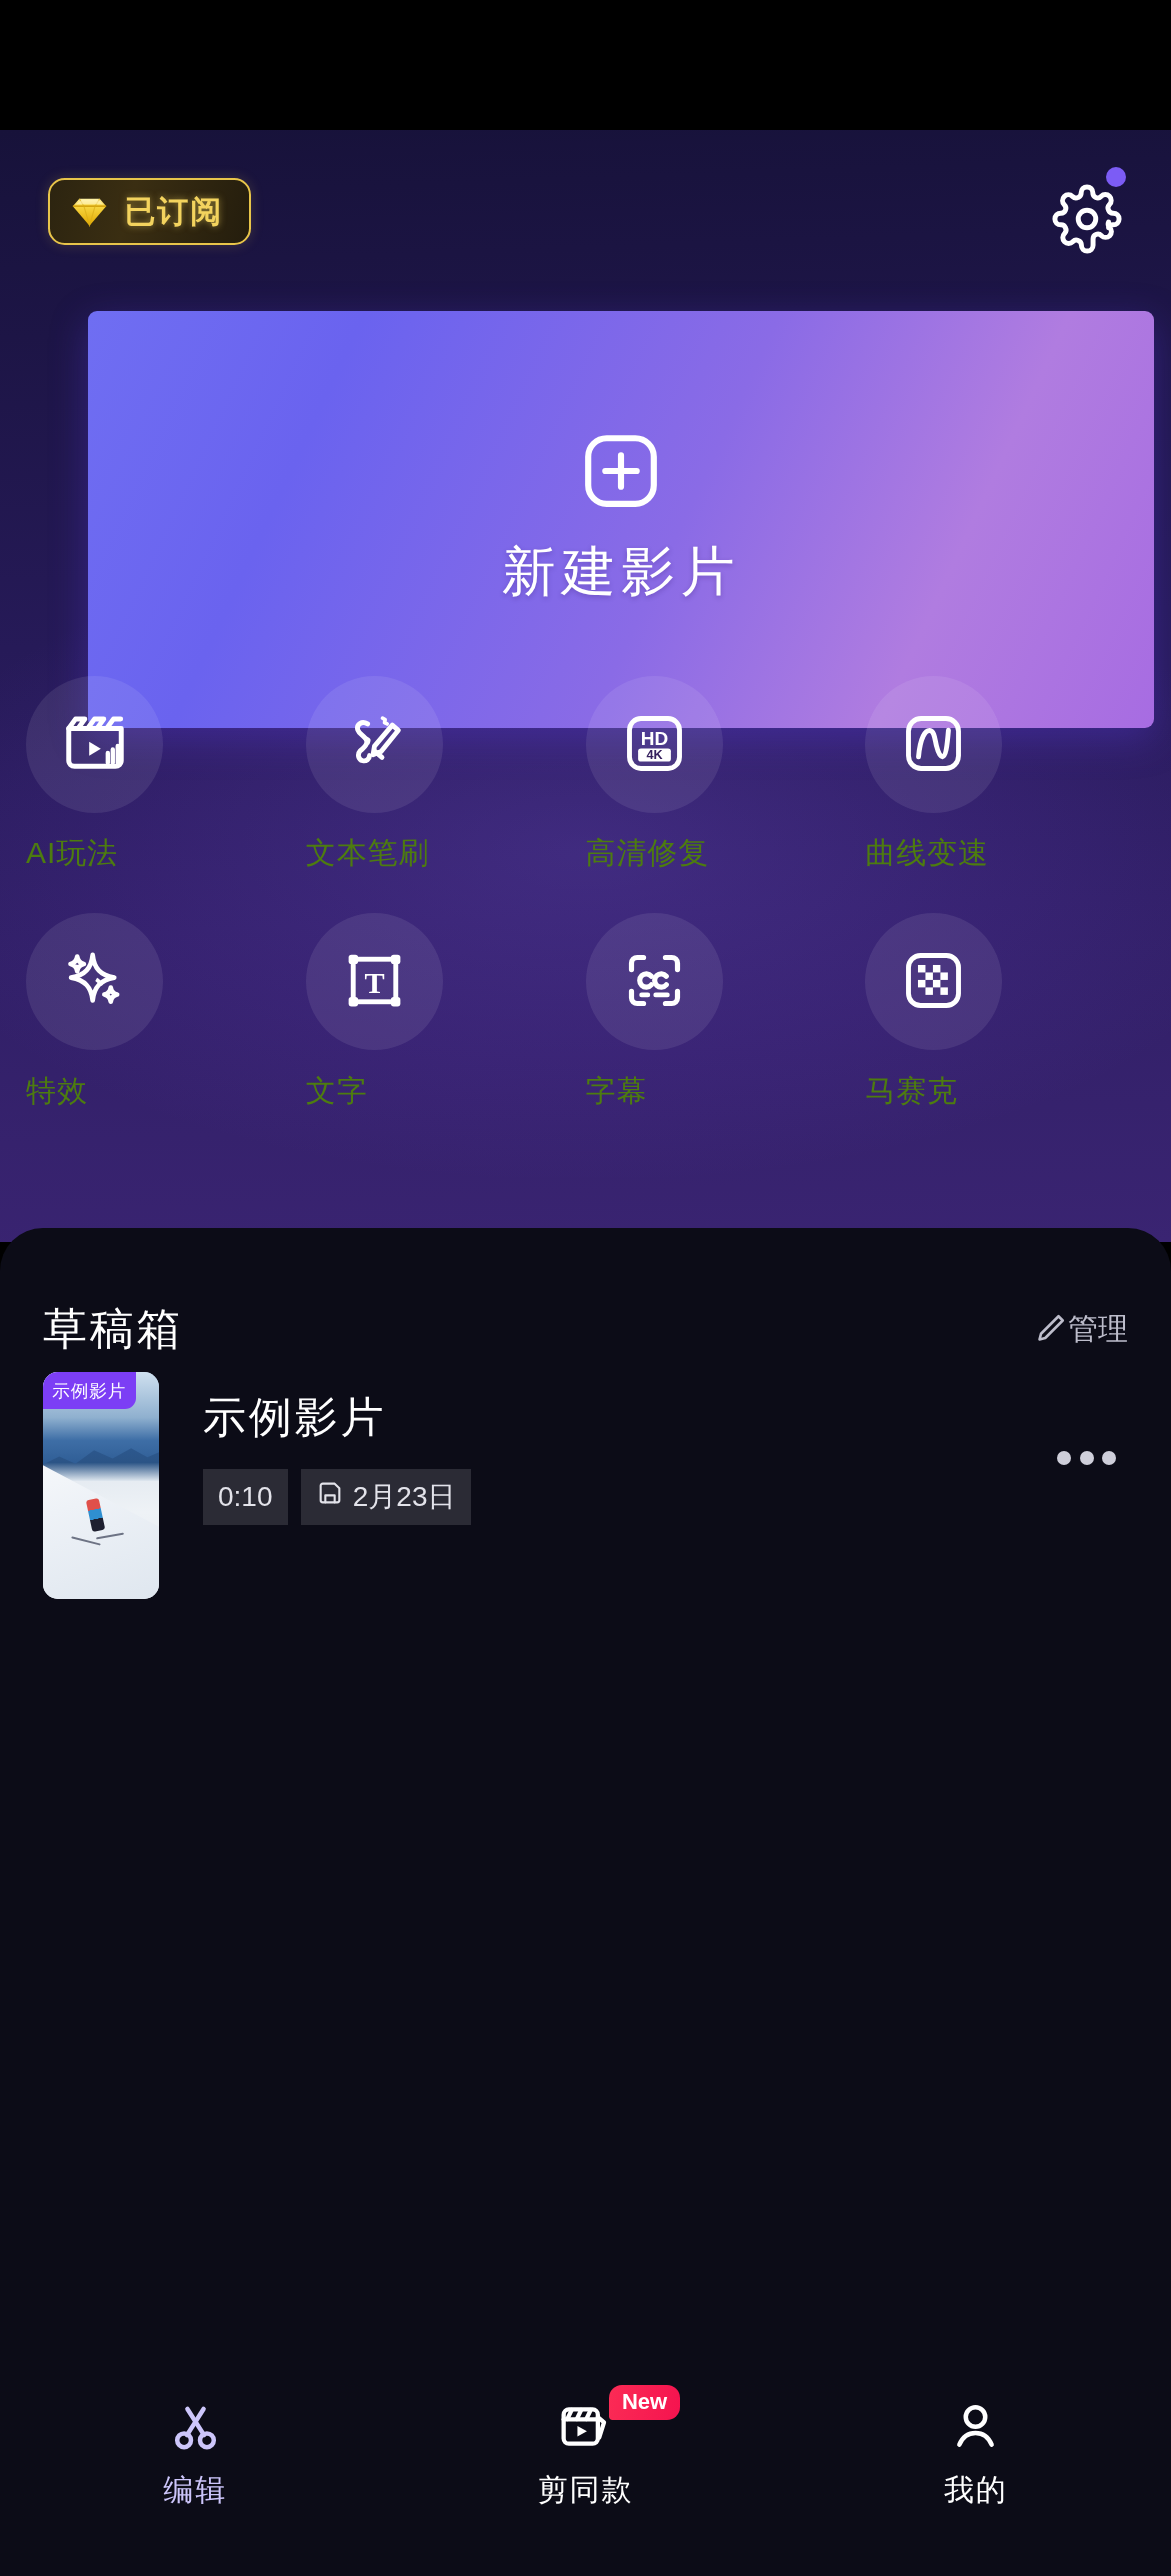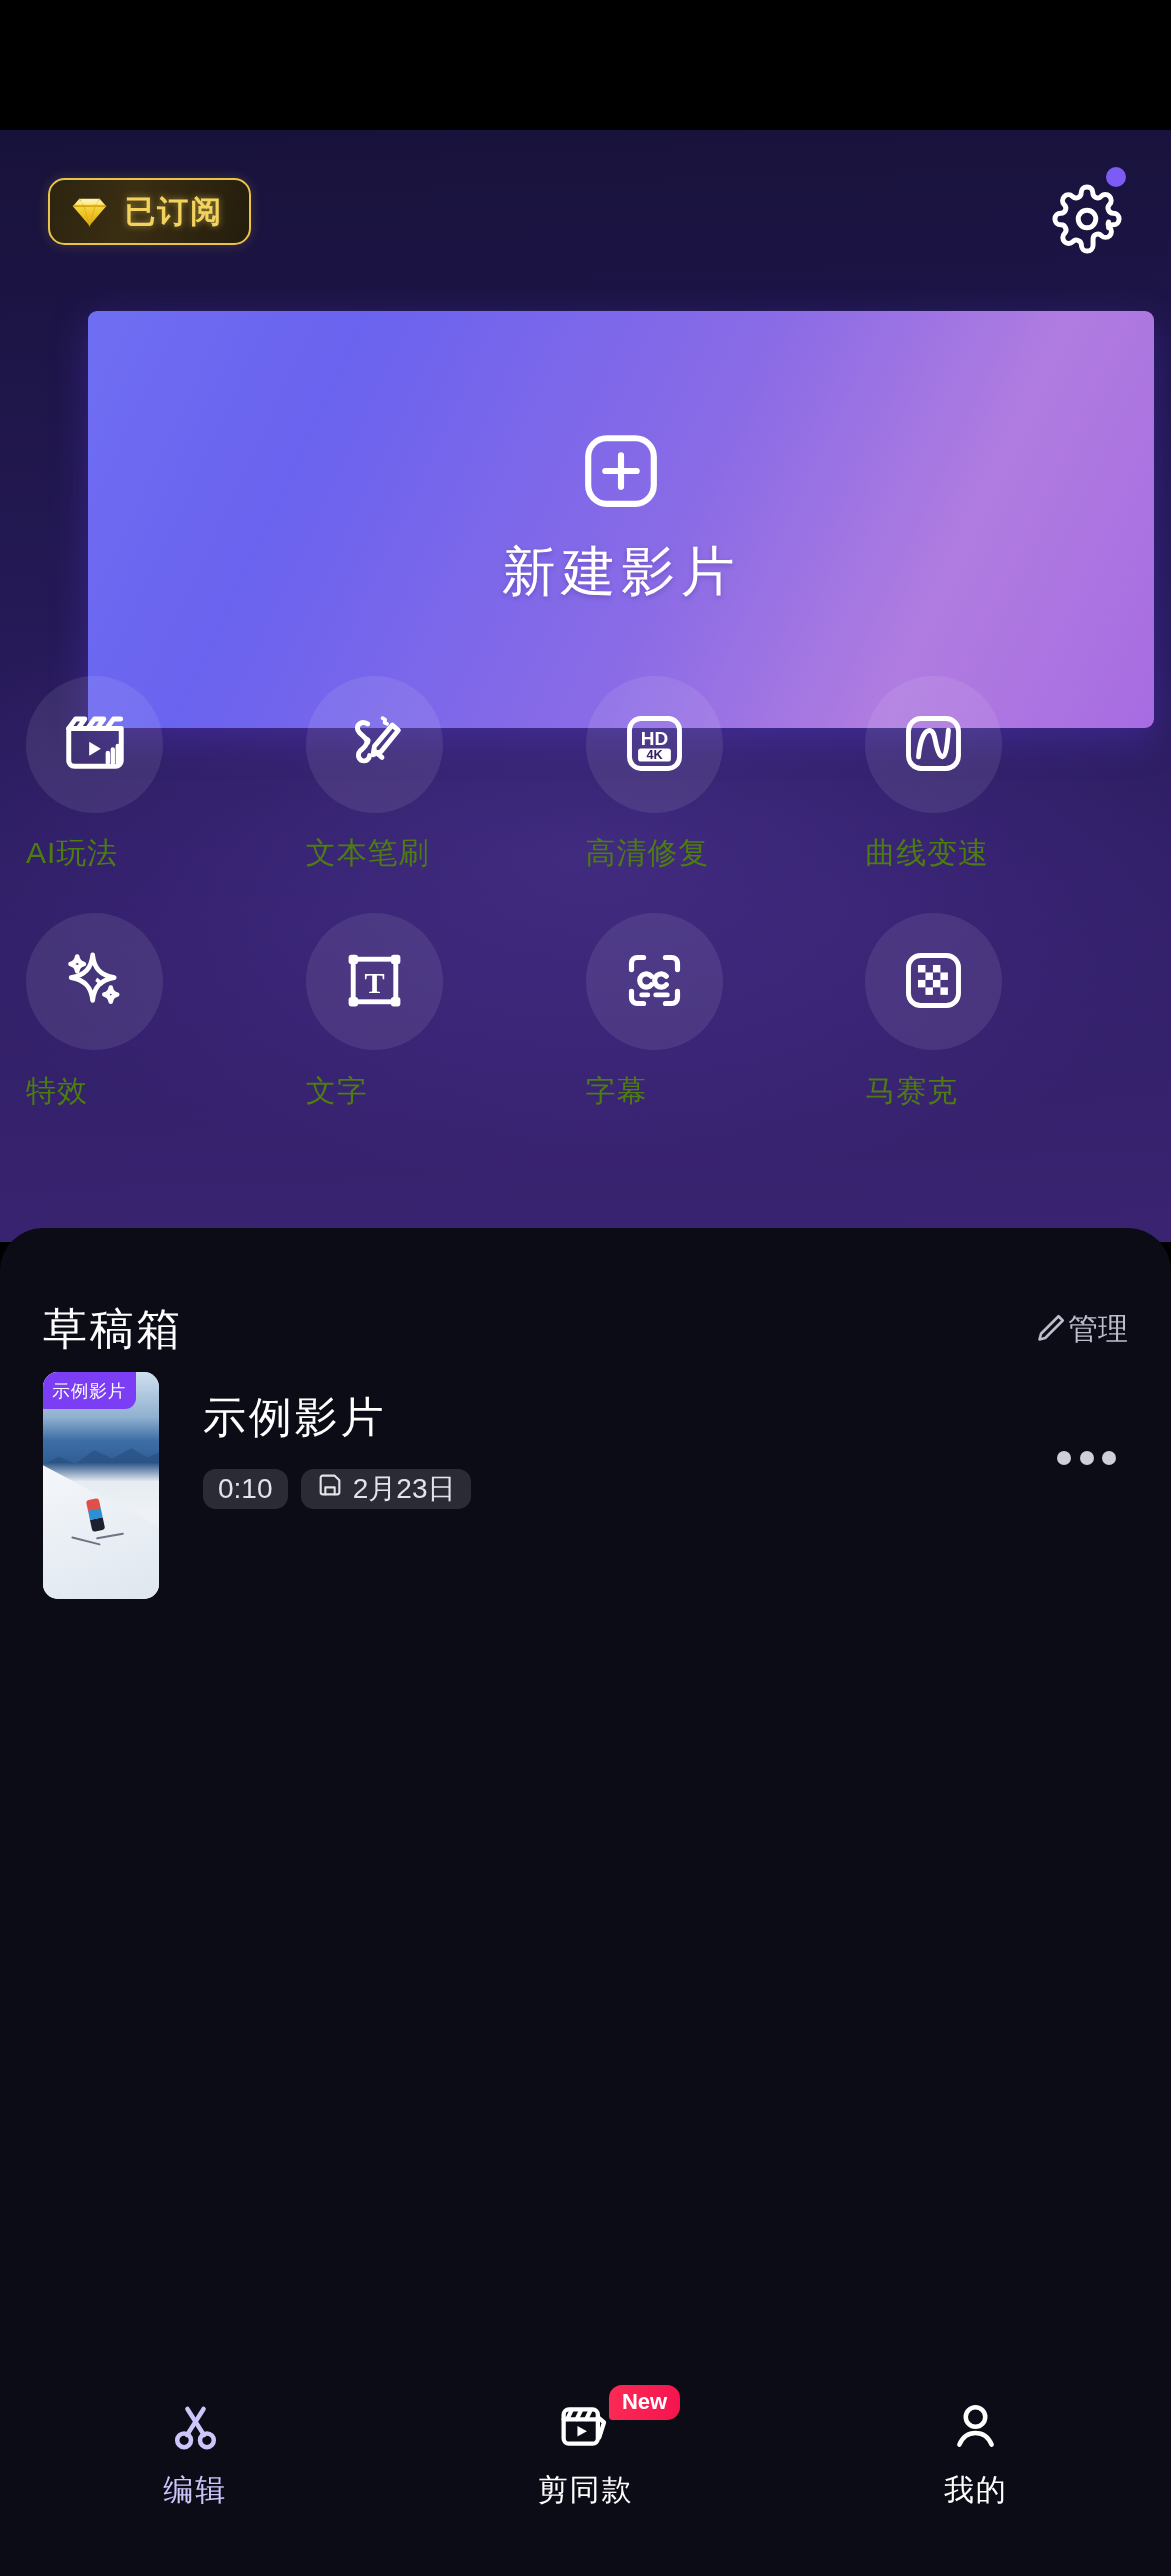--- a/index.html
+++ b/index.html
@@ -132,22 +132,22 @@
   .thumb-badge{
     position:absolute; left:0; top:0;
     background:#7c3ef5; color:#fff; font-size:17.6px;
     padding:6.5px 9.3px; border-bottom-right-radius:11px; border-top-left-radius:13px;
     letter-spacing:0.9px; z-index:4;
   }
   .draft-info{ margin-left:44px; padding-top:16.7px; flex:1; }
   .draft-name{ font-size:43px; color:#fff; letter-spacing:2.8px; }
   .draft-meta{ margin-top:22px; display:flex; gap:13px; align-items:center; }
   .chip{
-    background:rgba(255,255,255,.13); border-radius:13px;
-    height:40px; display:flex; align-items:center; gap:9.3px;
+    background:rgba(255,255,255,.13); border-radius:0;
+    height:56px; display:flex; align-items:center; gap:9.3px;
     padding:0 15px; font-size:28px; color:#e3e3ea;
   }
   .more-btn{
     width:83px; height:83px; margin-top:44px; flex:none;
     display:flex; align-items:center; justify-content:center; gap:8.3px; cursor:pointer;
   }
   .more-btn i{ width:14px; height:14px; border-radius:50%; background:#cfcfda; display:block; }
 
   
   .bottomnav{

